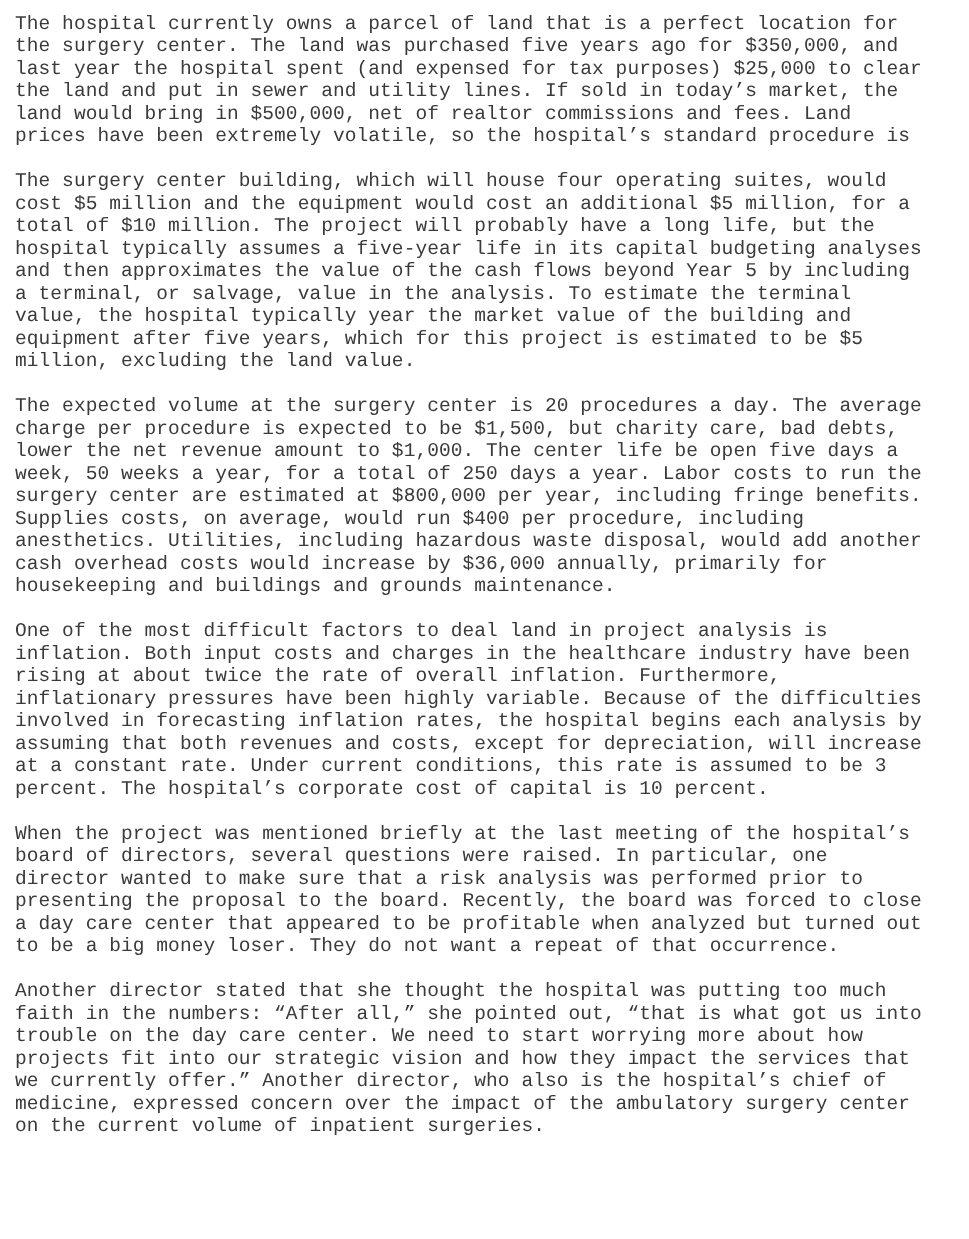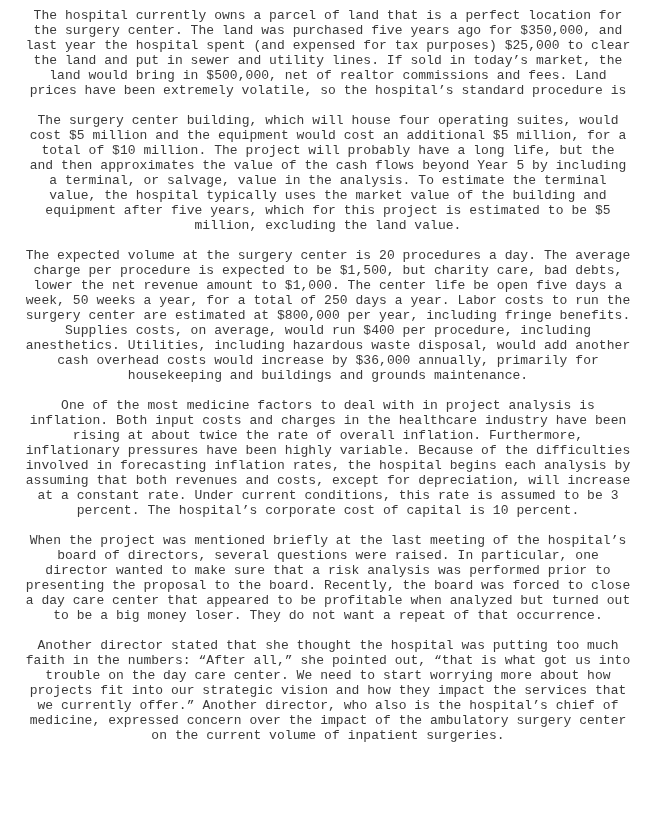--- a/index.html
+++ b/index.html
@@ -13,21 +13,20 @@
       overflow: hidden;
     }
     .doc {
       position: relative;
       padding: 8px 0 0 10px;
       font-family: "Liberation Mono", "DejaVu Sans Mono", monospace;
       font-size: 13px;
       line-height: 15px;
       color: #3a3a3a;
       letter-spacing: 0.05px;
-      text-align: center;
     }
     .para {
       margin: 0 0 15px 0;
     }
     .line {
       display: block;
       white-space: pre;
       height: 15px;
     }
   </style>
@@ -40,39 +39,40 @@
       <span class="line">the surgery center. The land was purchased five years ago for $350,000, and</span>
       <span class="line">last year the hospital spent (and expensed for tax purposes) $25,000 to clear</span>
       <span class="line">the land and put in sewer and utility lines. If sold in today’s market, the</span>
       <span class="line">land would bring in $500,000, net of realtor commissions and fees. Land</span>
       <span class="line">prices have been extremely volatile, so the hospital’s standard procedure is</span>
     </div>
     <div class="para">
       <span class="line">The surgery center building, which will house four operating suites, would</span>
       <span class="line">cost $5 million and the equipment would cost an additional $5 million, for a</span>
       <span class="line">total of $10 million. The project will probably have a long life, but the</span>
+      <span class="line">hospital typically assumes a five-year life in its capital budgeting analyses</span>
       <span class="line">and then approximates the value of the cash flows beyond Year 5 by including</span>
       <span class="line">a terminal, or salvage, value in the analysis. To estimate the terminal</span>
-      <span class="line">value, the hospital typically uses the market value of the building and</span>
+      <span class="line">value, the hospital typically year the market value of the building and</span>
       <span class="line">equipment after five years, which for this project is estimated to be $5</span>
       <span class="line">million, excluding the land value.</span>
     </div>
     <div class="para">
       <span class="line">The expected volume at the surgery center is 20 procedures a day. The average</span>
       <span class="line">charge per procedure is expected to be $1,500, but charity care, bad debts,</span>
       <span class="line">lower the net revenue amount to $1,000. The center life be open five days a</span>
       <span class="line">week, 50 weeks a year, for a total of 250 days a year. Labor costs to run the</span>
       <span class="line">surgery center are estimated at $800,000 per year, including fringe benefits.</span>
       <span class="line">Supplies costs, on average, would run $400 per procedure, including</span>
       <span class="line">anesthetics. Utilities, including hazardous waste disposal, would add another</span>
       <span class="line">cash overhead costs would increase by $36,000 annually, primarily for</span>
       <span class="line">housekeeping and buildings and grounds maintenance.</span>
     </div>
     <div class="para">
-      <span class="line">One of the most medicine factors to deal with in project analysis is</span>
+      <span class="line">One of the most difficult factors to deal land in project analysis is</span>
       <span class="line">inflation. Both input costs and charges in the healthcare industry have been</span>
       <span class="line">rising at about twice the rate of overall inflation. Furthermore,</span>
       <span class="line">inflationary pressures have been highly variable. Because of the difficulties</span>
       <span class="line">involved in forecasting inflation rates, the hospital begins each analysis by</span>
       <span class="line">assuming that both revenues and costs, except for depreciation, will increase</span>
       <span class="line">at a constant rate. Under current conditions, this rate is assumed to be 3</span>
       <span class="line">percent. The hospital’s corporate cost of capital is 10 percent.</span>
     </div>
     <div class="para">
       <span class="line">When the project was mentioned briefly at the last meeting of the hospital’s</span>

